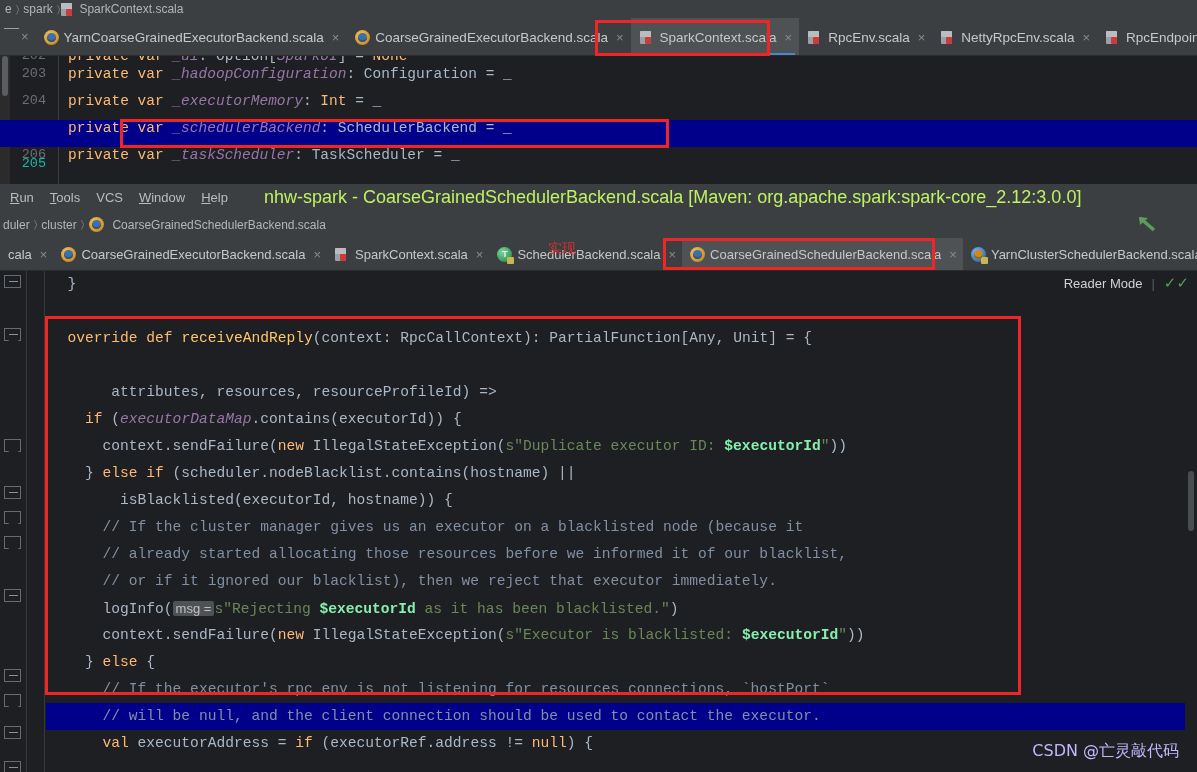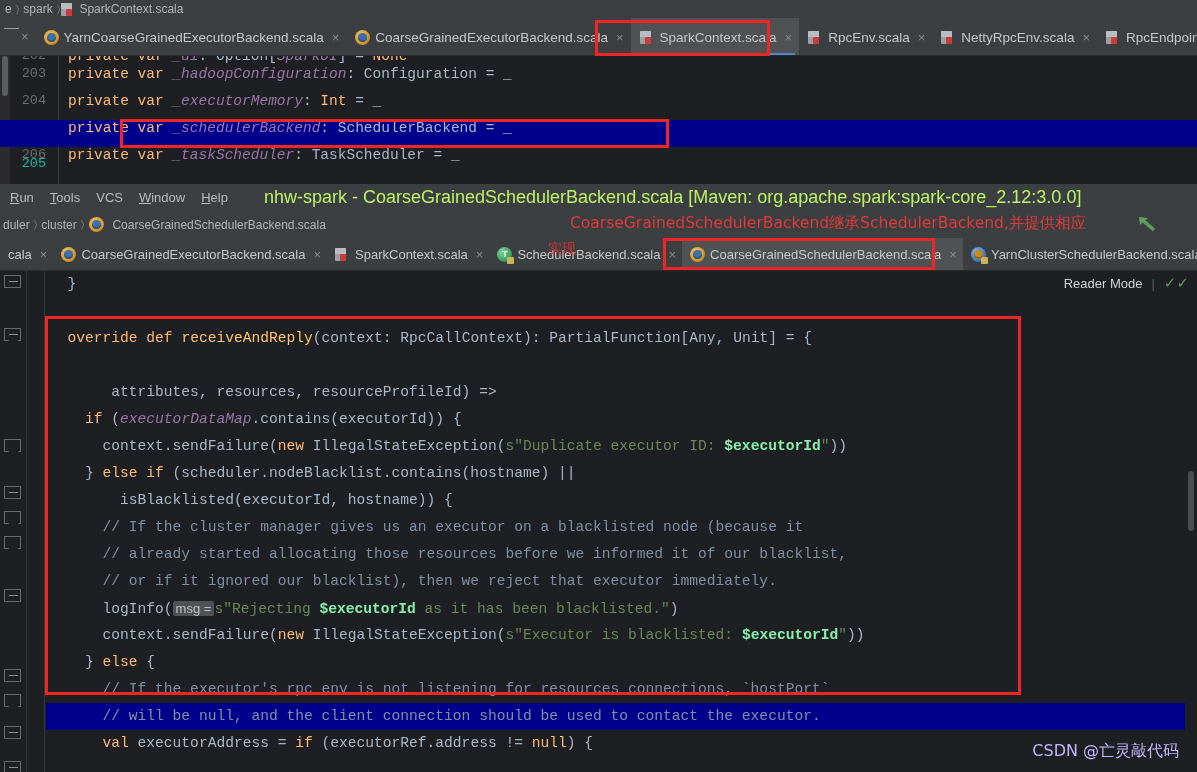--- a/index.html
+++ b/index.html
@@ -312,21 +312,20 @@
 
   <div class="crumb2">
     <span class="crumb-seg">duler</span>
     <span class="crumb-sep">〉</span>
     <span class="crumb-seg">cluster</span>
     <span class="crumb-sep">〉</span>
     <span class="sicon" style="margin:0 5px 0 4px;"></span>
     <span class="crumb-seg">CoarseGrainedSchedulerBackend.scala</span>
   </div>
 
-  <div class="ann-cn">CoarseGrainedSchedulerBackend继承SchedulerBackend,并提供相应</div>
 
   <svg class="green-arrow" viewBox="0 0 22 20">
     <path d="M3 4 L17 16" stroke="#5a9e5a" stroke-width="3.5" fill="none"></path>
     <path d="M2 3 L11 4 L3 11 Z" fill="#5a9e5a"></path>
   </svg>
 
   <div class="tabrow2">
     <div class="tab2">
       <span>cala</span>
       <span class="tabx">×</span>

